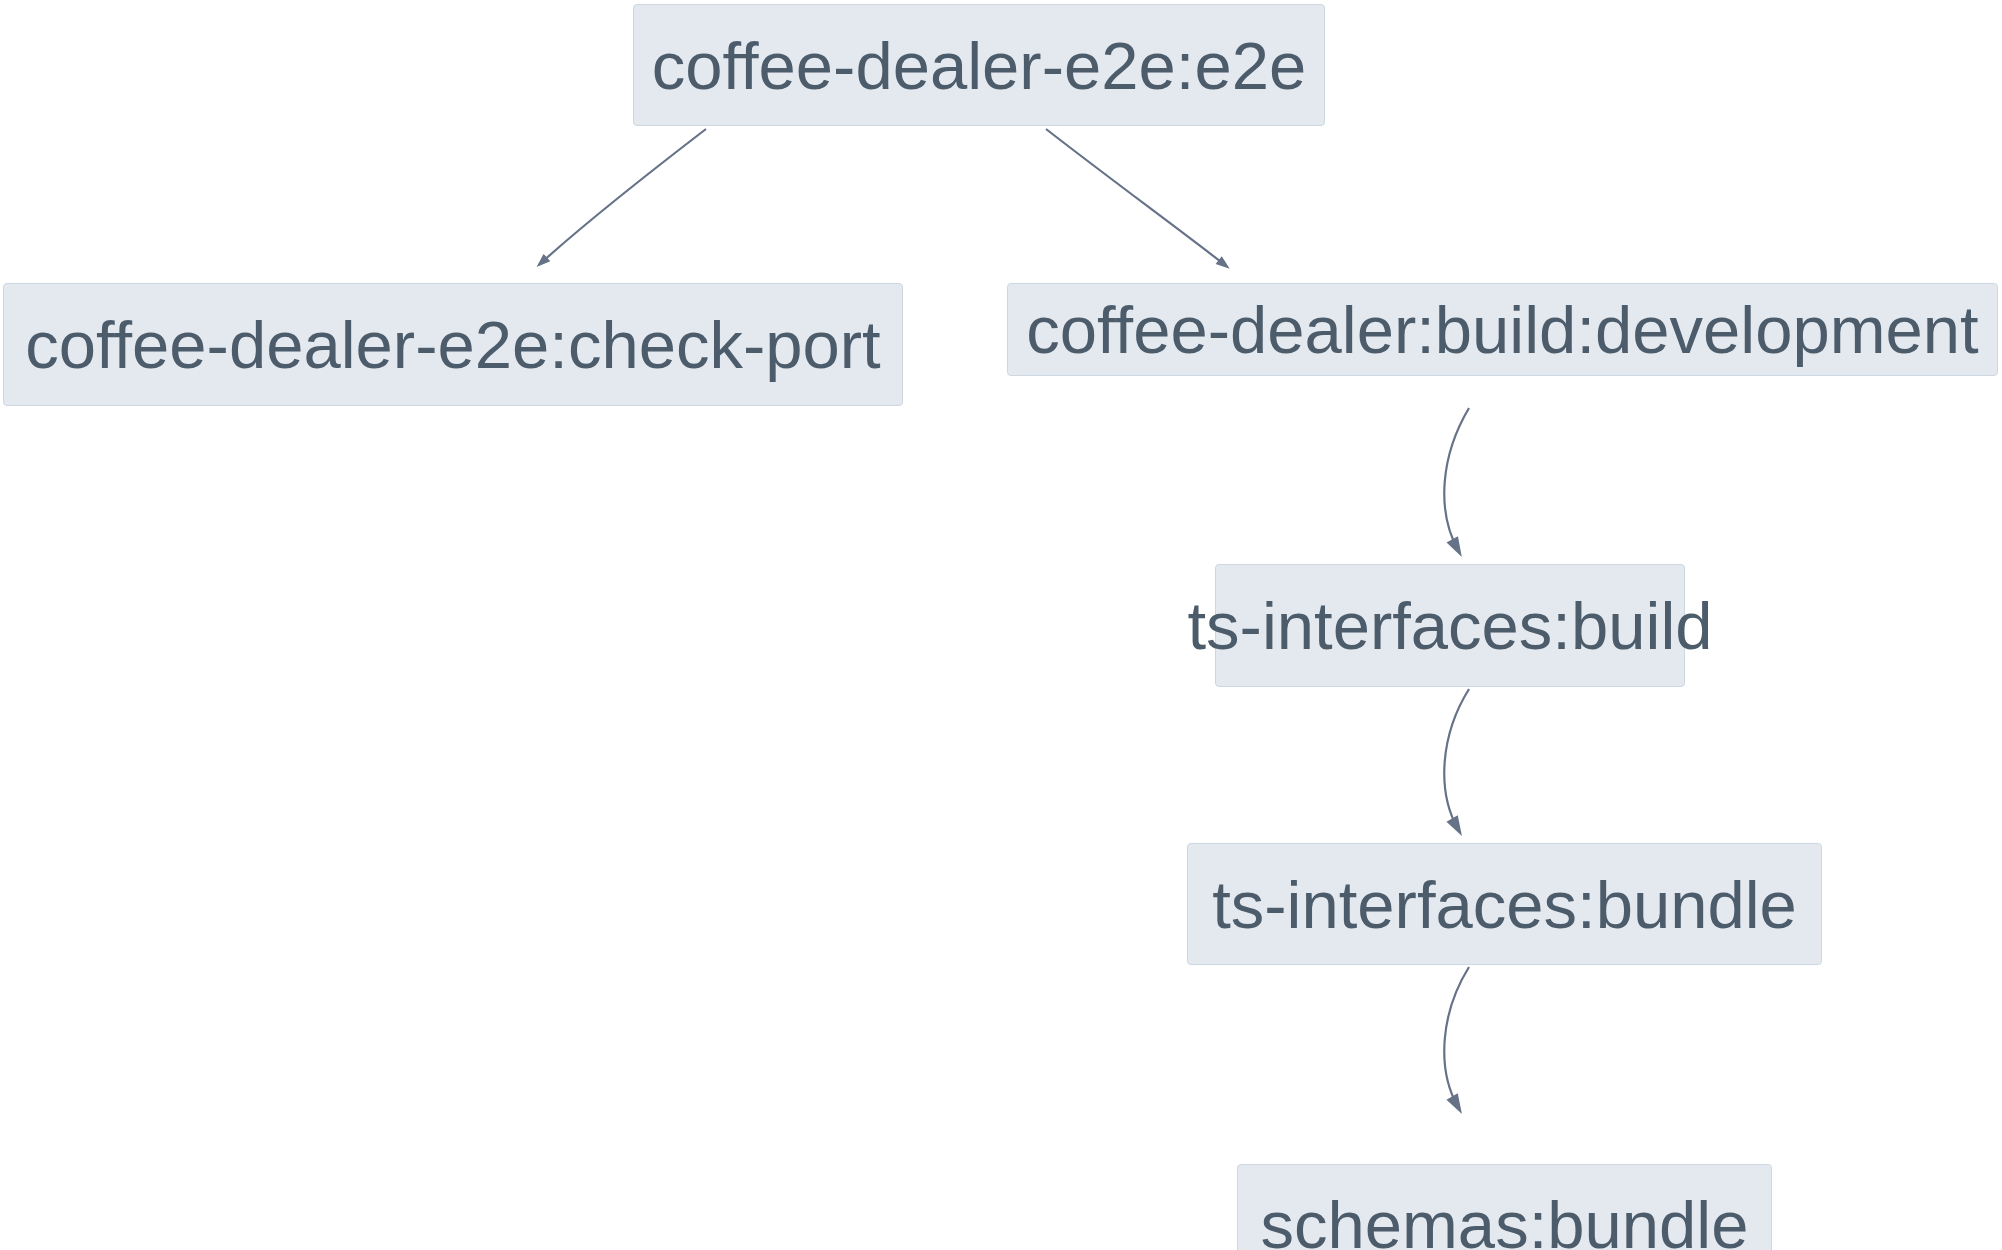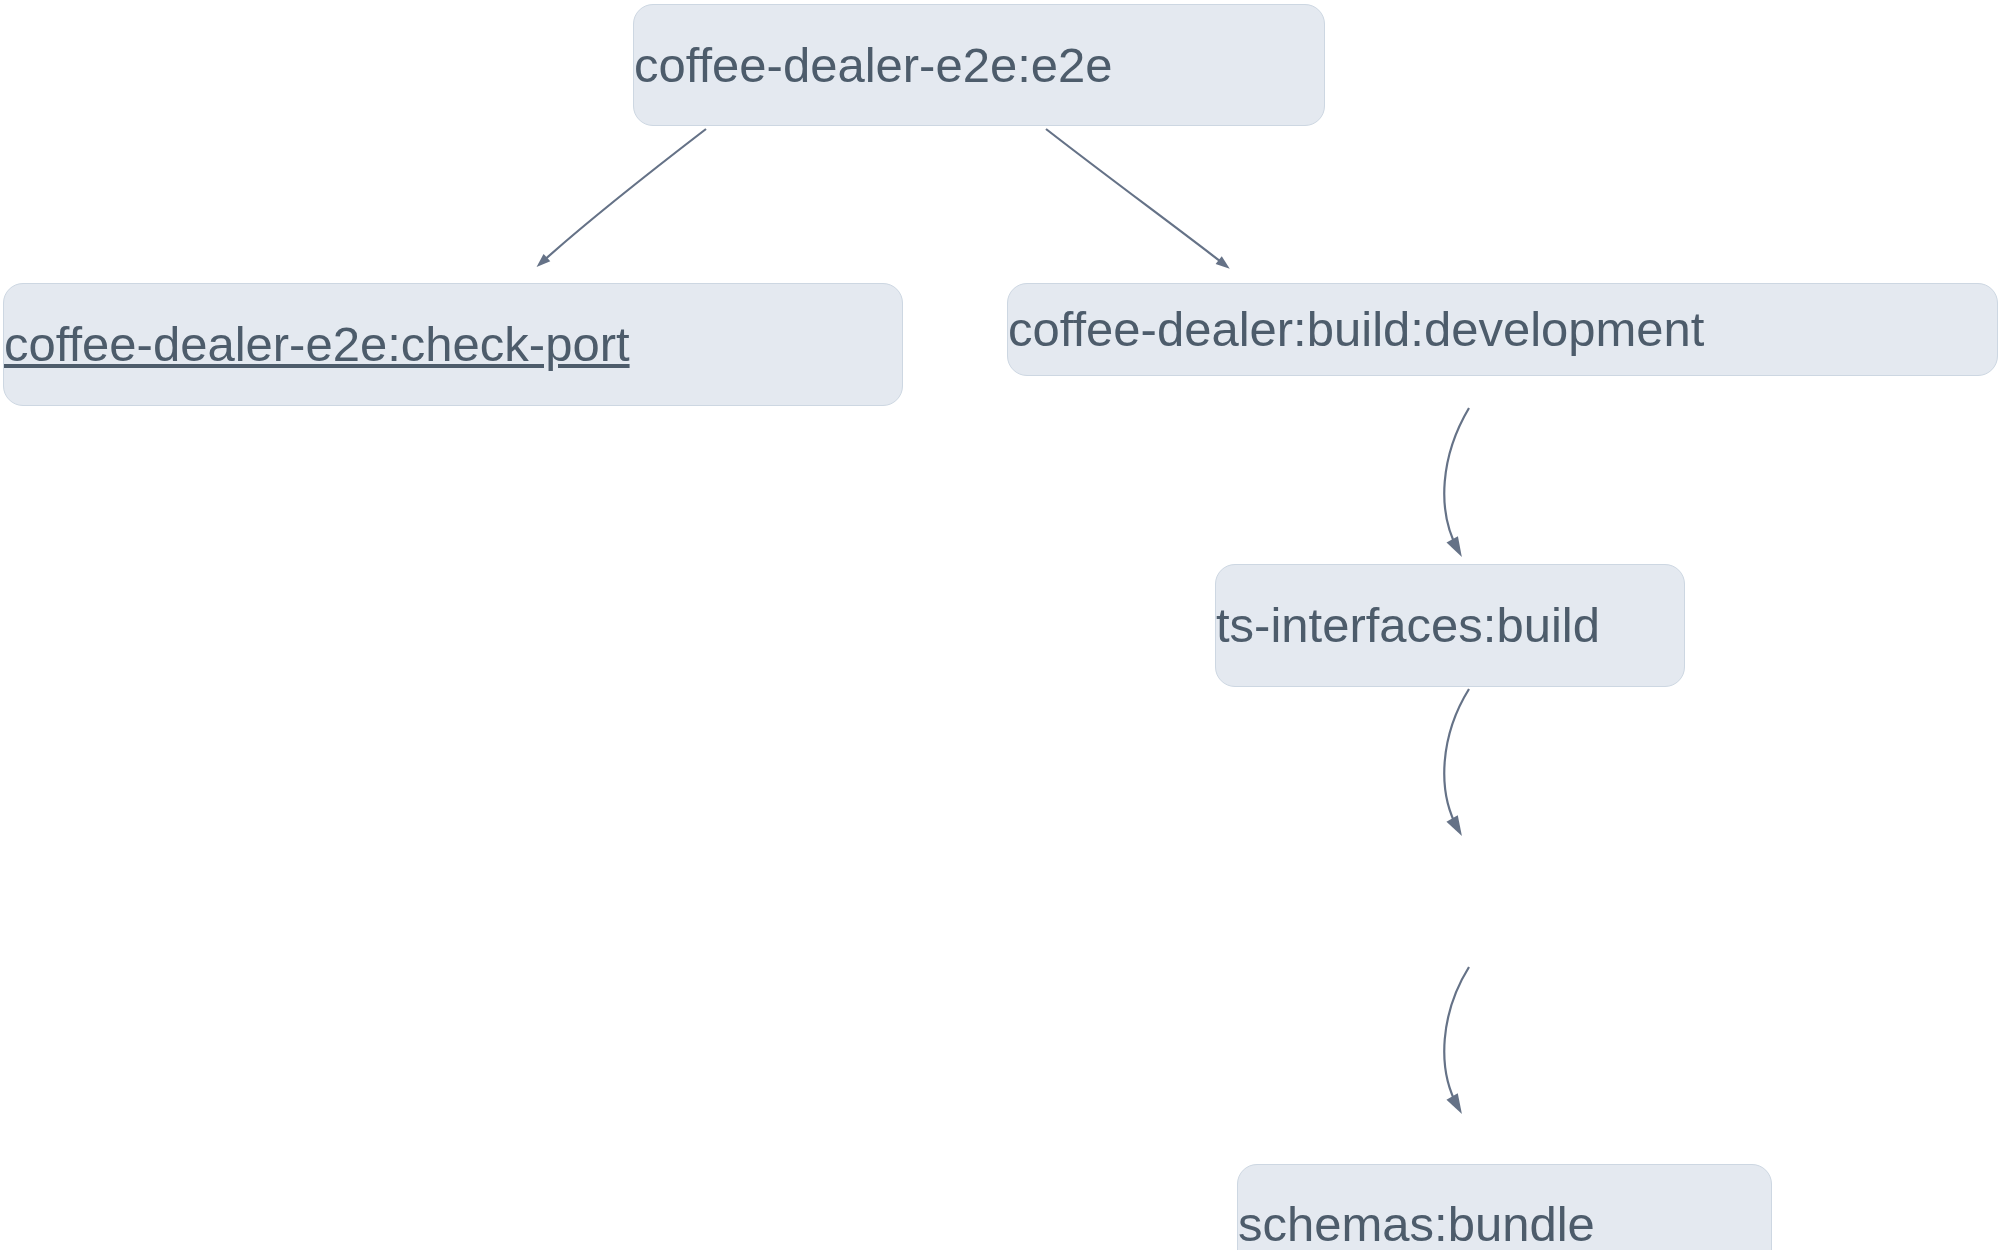--- a/index.html
+++ b/index.html
@@ -21,33 +21,33 @@
     position:absolute;left:0;top:0;width:2002px;height:1250px;
   }
   .edges path.link{
     fill:none;
     stroke:var(--edge-color);
     stroke-width:2.2;
   }
   .node{
     position:absolute;
     box-sizing:border-box;
-    display:flex;align-items:center;justify-content:flex-start;
+    display:flex;align-items:center;justify-content:center;
     background:var(--node-fill);
     border:1.5px solid var(--node-border);
-    border-radius:20px;
+    border-radius:4px;
     color:var(--node-text);
-    font-size:49px;
+    font-size:67px;
     line-height:1;
     white-space:nowrap;
     cursor:pointer;
     user-select:none;
   }
   .n1{left:633px;top:4px;width:692px;height:122px;}
-  .n2{left:3px;top:283px;width:900px;height:123px;text-decoration:underline;}
+  .n2{left:3px;top:283px;width:900px;height:123px;}
   .n3{left:1007px;top:283px;width:991px;height:93px;}
   .n4{left:1215px;top:564px;width:470px;height:123px;}
   .n5{left:1187px;top:843px;width:635px;height:122px;}
   .n6{left:1237px;top:1123px;width:535px;height:120px;margin-top:41px;}
 </style>
 </head>
 <body>
 
 <div class="canvas">
 
@@ -81,18 +81,21 @@
   </div>
 
   <div class="node n3">
     <span>coffee-dealer:build:development</span>
   </div>
 
   <div class="node n4">
     <span>ts-interfaces:build</span>
   </div>
 
+  <div class="node n5">
+    <span>ts-interfaces:bundle</span>
+  </div>
 
   <div class="node n6">
     <span>schemas:bundle</span>
   </div>
 
 </div>
 
 </body></html>

